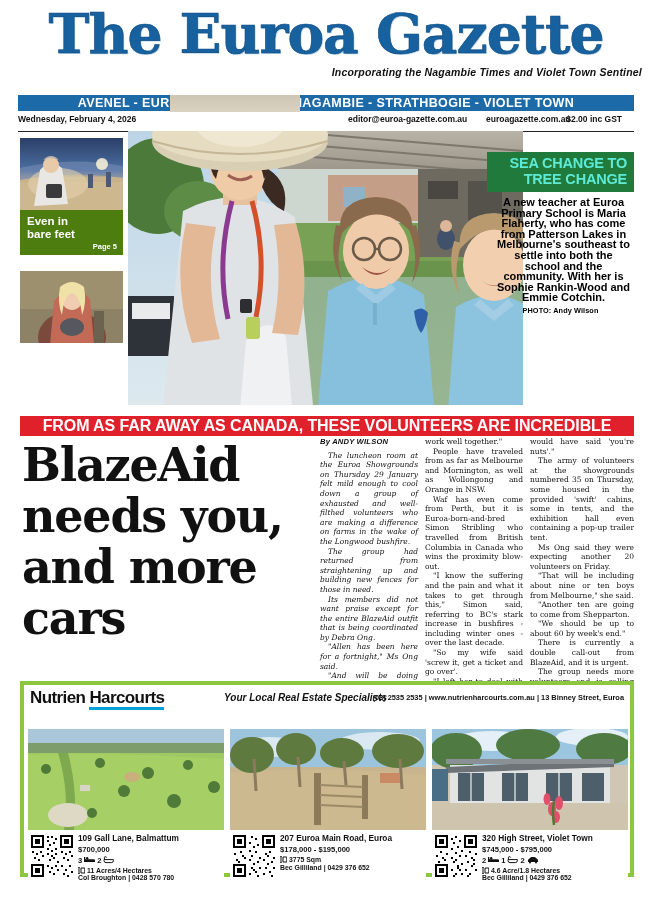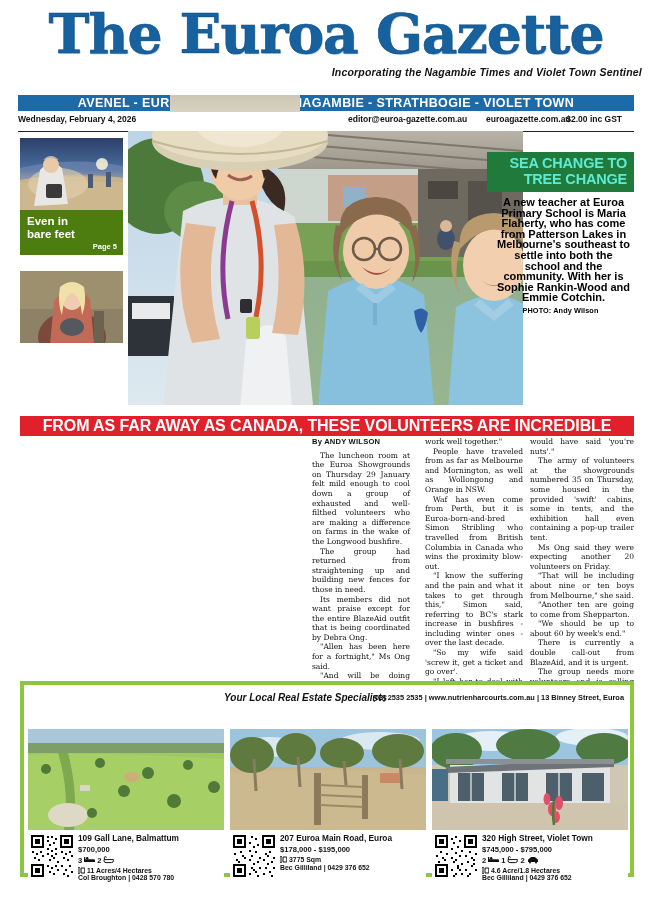--- a/index.html
+++ b/index.html
@@ -76,21 +76,21 @@
   .redbar span{display:block;color:#fff;font-size:16px;font-weight:700;line-height:20px;
     text-align:center;letter-spacing:-.1px;white-space:nowrap;}
 
   
   .headline{position:absolute;left:22px;top:440px;width:290px;
     font-family:"DejaVu Serif",serif;font-weight:700;font-size:46px;line-height:51px;color:#111;letter-spacing:-1.2px;}
 
   
   .col{position:absolute;top:437px;width:98px;font-family:"DejaVu Serif",serif;
        font-size:7.5px;line-height:9.6px;color:#111;text-align:justify;}
-  .col.c1{left:312px;}
+  .col.c1{left:320px;font-style:italic;}
   .col.c2{left:425px;}
   .col.c3{left:530px;width:104px;}
   .byline{font-family:"Liberation Sans",sans-serif;font-size:7.6px;font-weight:700;
           letter-spacing:.2px;margin-bottom:4px;border-bottom:0;}
   .col p{margin:0;text-indent:8px;}
   .col p.noind{text-indent:0;}
   .contd{font-family:"Liberation Sans",sans-serif;font-size:7.6px;font-weight:700;
          text-align:right;margin-top:4px;text-indent:0;}
   .contd .sq{display:inline-block;width:5px;height:5px;background:#e0202a;margin-right:3px;}
 
@@ -293,20 +293,21 @@
       <div>TREE CHANGE</div>
     </div>
     <div class="sc-body">A new teacher at Euroa Primary School is Maria Flaherty, who has come from Patterson Lakes in Melbourne's southeast to settle into both the school and the community. With her is Sophie Rankin-Wood and Emmie Cotchin.</div>
     <div class="sc-credit">PHOTO: Andy Wilson</div>
   </div>
 
   <div class="redbar">
     <span>FROM AS FAR AWAY AS CANADA, THESE VOLUNTEERS ARE INCREDIBLE</span>
   </div>
 
+  <div class="headline">BlazeAid needs you, and more cars</div>
 
   <div class="col c1">
     <div class="byline">By ANDY WILSON</div>
     <p>The luncheon room at the Euroa Showgrounds on Thursday 29 January felt mild enough to cool down a group of exhausted and well-filthed volunteers who are making a difference on farms in the wake of the Longwood bushfire.</p>
     <p>The group had returned from straightening up and building new fences for those in need.</p>
     <p>Its members did not want praise except for the entire BlazeAid outfit that is being coordinated by Debra Ong.</p>
     <p>"Allen has been here for a fortnight," Ms Ong said.</p>
     <p>"And will be doing more for another week or so."</p>
     <p>Allen is the team's leader and said he had a 'really good' squad with him each day.</p>
     <p>"We work as a team - we</p>
@@ -330,20 +331,24 @@
     <p>"That will be including about nine or ten boys from Melbourne," she said.</p>
     <p>"Another ten are going to come from Shepparton.</p>
     <p>"We should be up to about 60 by week's end."</p>
     <p>There is currently a double call-out from BlazeAid, and it is urgent.</p>
     <p>The group needs more volunteers and is calling on the shire community to find some time to help with a 'chop-out'.</p>
     <p class="contd"><span class="sq"></span><span>Continued page 2</span></p>
   </div>
 
   <div class="ad">
     <div class="ad-head">
+      <div class="ad-logo">
+        <span class="n">Nutrien</span>
+        <span class="h">Harcourts</span>
+      </div>
       <div class="ad-tag">Your Local Real Estate Specialists</div>
       <div class="ad-contact">(03) 2535 2535  |  www.nutrienharcourts.com.au  |  13 Binney Street, Euroa</div>
     </div>
 
     <div class="props">
 
       <div class="prop">
         <svg class="pimg" viewBox="0 0 196 101" preserveAspectRatio="none">
           <rect width="196" height="101" fill="#8ab95f"></rect>
           <rect width="196" height="18" fill="#a9c7d8"></rect>

